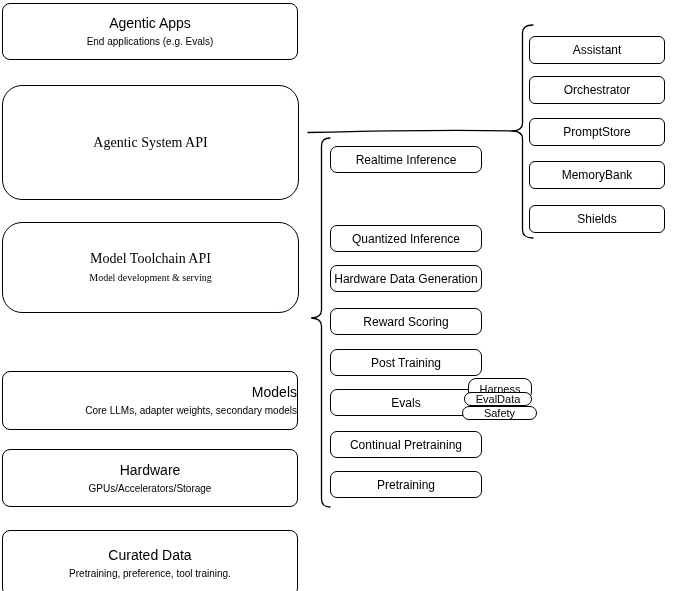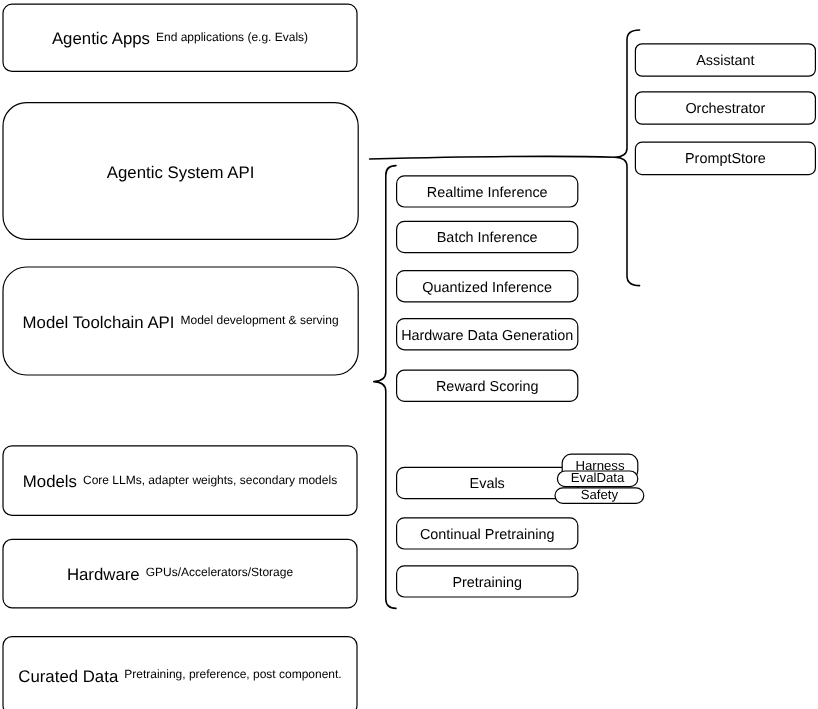--- a/index.html
+++ b/index.html
@@ -27,34 +27,36 @@
     stroke-width: 1.3;
     stroke-linecap: round;
     stroke-linejoin: round;
   }
   .box {
     position: absolute;
     box-sizing: border-box;
     background: #ffffff;
     border: 1.3px solid #000000;
     display: flex;
+    flex-direction: column;
     align-items: center;
     justify-content: center;
     text-align: center;
     color: #000000;
   }
   .left-box {
     left: 2px;
     width: 296px;
     border-radius: 8px;
     gap: 5px;
   }
   .api-box {
     width: 297px;
     border-radius: 20px;
+    font-family: Liberation Serif, serif;
   }
   .box-title {
     font-size: 14px;
     line-height: 16px;
     white-space: nowrap;
   }
   .box-subtitle {
     font-size: 10px;
     line-height: 12px;
     white-space: nowrap;
@@ -62,21 +64,21 @@
   .mid-box {
     left: 330px;
     width: 152px;
     height: 27px;
     border-radius: 7px;
     font-size: 12px;
     white-space: nowrap;
   }
   .right-box {
     left: 529px;
-    width: 151px;
+    width: 136px;
     height: 28px;
     border-radius: 6px;
     font-size: 12px;
     white-space: nowrap;
   }
   .pill {
     position: absolute;
     box-sizing: border-box;
     background: #ffffff;
     border: 1.3px solid #000000;
@@ -108,45 +110,47 @@
 
   <div class="box left-box api-box" style="top:85px; height:115px;">
     <div class="box-title">Agentic System API</div>
   </div>
 
   <div class="box left-box api-box" style="top:222px; height:91px;">
     <div class="box-title">Model Toolchain API</div>
     <div class="box-subtitle">Model development &amp; serving</div>
   </div>
 
-  <div class="box left-box" style="top:371px; height:59px;">
+  <div class="box left-box" style="top:371px; height:59px;align-items:flex-end;">
     <div class="box-title">Models</div>
     <div class="box-subtitle">Core LLMs, adapter weights, secondary models</div>
   </div>
 
   <div class="box left-box" style="top:449px; height:58px;">
     <div class="box-title">Hardware</div>
     <div class="box-subtitle">GPUs/Accelerators/Storage</div>
   </div>
 
   <div class="box left-box" style="top:530px; height:66px;">
     <div class="box-title">Curated Data</div>
-    <div class="box-subtitle">Pretraining, preference, post component.</div>
+    <div class="box-subtitle">Pretraining, preference, tool training.</div>
   </div>
 
   <div class="box mid-box" style="top:146px;">Realtime Inference</div>
-  <div class="box mid-box" style="top:184px;">Batch Inference</div>
   <div class="box mid-box" style="top:225px;">Quantized Inference</div>
   <div class="box mid-box" style="top:265px;">Hardware Data Generation</div>
   <div class="box mid-box" style="top:308px;text-align:right;">Reward Scoring</div>
+  <div class="box mid-box" style="top:349px;">Post Training</div>
   <div class="box mid-box" style="top:389px;">Evals</div>
   <div class="box mid-box" style="top:431px;">Continual Pretraining</div>
   <div class="box mid-box" style="top:471px;">Pretraining</div>
 
   <div class="pill" style="left:468px; top:378px; width:64px; height:22px;text-align:right;">Harness</div>
   <div class="pill" style="left:464px; top:392px; width:68px; height:14px;">EvalData</div>
   <div class="pill" style="left:462px; top:406px; width:75px; height:14px;">Safety</div>
 
   <div class="box right-box" style="top:36px;">Assistant</div>
   <div class="box right-box" style="top:76px;">Orchestrator</div>
   <div class="box right-box" style="top:118px;">PromptStore</div>
+  <div class="box right-box" style="top:161px;">MemoryBank</div>
+  <div class="box right-box" style="top:205px;">Shields</div>
 
 </div>
 
 </body></html>

